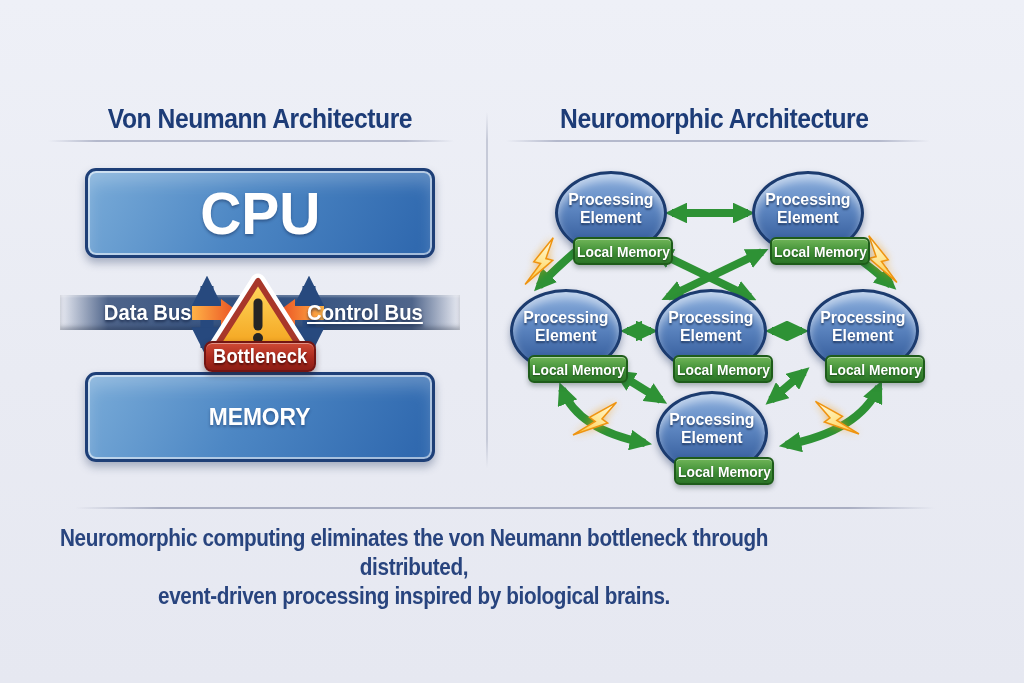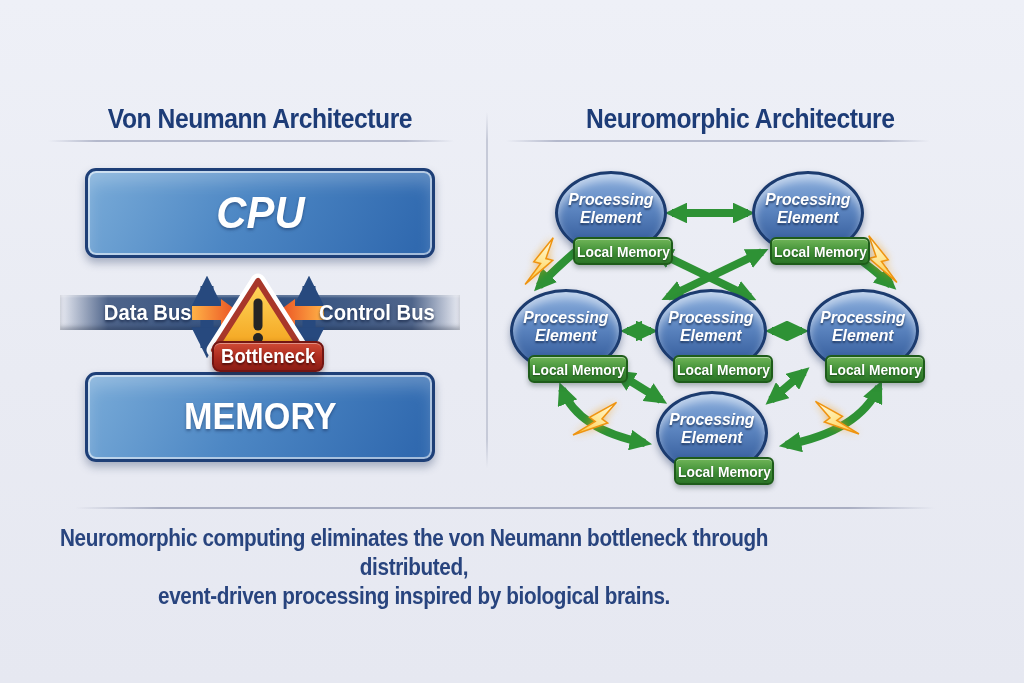--- a/index.html
+++ b/index.html
@@ -26,55 +26,55 @@
   
   .blue-box{
     position:absolute;left:85px;width:350px;height:90px;border-radius:11px;
     background:linear-gradient(118deg,#79abd8 0%,#4d87c4 45%,#2d66ad 100%);
     border:3px solid #1e3f77;box-sizing:border-box;
     box-shadow:inset 0 0 0 2px rgba(255,255,255,.55), inset 0 12px 16px rgba(255,255,255,.22), 0 5px 9px rgba(40,60,100,.35);
     display:flex;align-items:center;justify-content:center;z-index:3;
     color:#fff;font-weight:bold;text-shadow:0 2px 3px rgba(20,40,80,.45);
   }
   .blue-box .bx{display:inline-block;transform:scaleX(.95);}
-  #cpu-box{top:168px;font-size:44px;font-style:italic;}
-  #memory-box{top:372px;font-size:36px;}
+  #cpu-box{top:168px;font-size:60px;}
+  #memory-box{top:372px;font-size:24px;}
   
   .bus-band{
     position:absolute;left:60px;top:295px;width:400px;height:35px;z-index:1;
     background:linear-gradient(90deg,rgba(47,71,112,0) 0%,rgba(52,77,120,.85) 12%,#31507f 45%,#31507f 55%,rgba(52,77,120,.85) 88%,rgba(47,71,112,0) 100%);
     box-shadow:inset 0 2px 2px rgba(255,255,255,.25), inset 0 -3px 4px rgba(10,20,40,.3);
   }
   .bus-label{
     position:absolute;top:295px;height:35px;z-index:4;display:flex;align-items:center;justify-content:center;
     color:#fff;font-size:22px;font-weight:bold;white-space:nowrap;text-shadow:0 2px 3px rgba(10,25,55,.65);
   }
   .bus-label span{display:inline-block;transform:scaleX(.92);}
   #data-bus-label{left:98px;width:100px;}
-  #control-bus-label{left:325px;width:104px;}
+  #control-bus-label{left:313px;width:104px;text-decoration:underline;}
   
   .bottleneck{
     position:absolute;left:204px;top:341px;width:112px;height:31px;border-radius:8px;z-index:5;
     background:linear-gradient(180deg,#cf4a35 0%,#ab2a1e 55%,#8c1d15 100%);
     border:2px solid #731512;box-sizing:border-box;
     box-shadow:inset 0 1px 0 rgba(255,255,255,.4), 0 3px 6px rgba(40,20,20,.4);
     display:flex;align-items:center;justify-content:center;
-    color:#fff;font-size:20px;font-weight:bold;text-shadow:0 2px 2px rgba(40,0,0,.6);margin-left:8px;
+    color:#fff;font-size:20px;font-weight:bold;text-shadow:0 2px 2px rgba(40,0,0,.6);
   }
   .bottleneck span{display:inline-block;transform:scaleX(.92);}
   
   #diagram-svg{position:absolute;left:0;top:0;z-index:2;}
   
   .pe{position:absolute;width:116px;height:96px;z-index:3;}
   .pe-ellipse{
     position:absolute;left:2px;top:0;width:112px;height:84px;border-radius:50%;
     background:linear-gradient(180deg,#8db0de 0%,#5c85c0 45%,#2d5494 100%);
     border:3px solid #1c3b6e;box-sizing:border-box;
     box-shadow:inset 0 6px 8px rgba(255,255,255,.5), 0 4px 7px rgba(40,60,100,.4);
-    display:flex;align-items:center;justify-content:center;font-style:italic;
+    display:flex;align-items:center;justify-content:center;
   }
   .pe-label{
     color:#fff;font-size:17px;font-weight:bold;line-height:1.08;text-align:center;
     text-shadow:0 2px 2px rgba(15,35,70,.65);transform:scaleX(.93);padding-bottom:8px;
   }
   .pe-memory{
     position:absolute;left:20px;top:66px;width:100px;height:28px;border-radius:6px;
     background:linear-gradient(180deg,#6fb457 0%,#3f8f36 55%,#2b7427 100%);
     border:2px solid #1e5c1a;box-sizing:border-box;
     box-shadow:inset 0 1px 0 rgba(255,255,255,.45), 0 3px 5px rgba(40,60,60,.35);
@@ -92,21 +92,21 @@
   }
   .caption{position:absolute;left:0;top:524px;width:828px;text-align:center;color:#28447e;}
   .caption div{font-size:23px;font-weight:bold;letter-spacing:-.4px;line-height:29px;transform:scaleX(.9);}
 </style>
 </head>
 <body>
 
 <div class="panel-title" style="left:35px;width:450px;">
   <span>Von Neumann Architecture</span>
 </div>
-<div class="panel-title" style="left:538px;width:404px;">
+<div class="panel-title" style="left:512px;width:404px;">
   <span>Neuromorphic Architecture</span>
 </div>
 <div class="title-underline" style="left:48px;width:406px;"></div>
 <div class="title-underline" style="left:506px;width:424px;"></div>
 <div class="v-divider"></div>
 
 <div class="bus-band"></div>
 
 <svg id="diagram-svg" width="1024" height="683" viewBox="0 0 1024 683">
   <defs>

